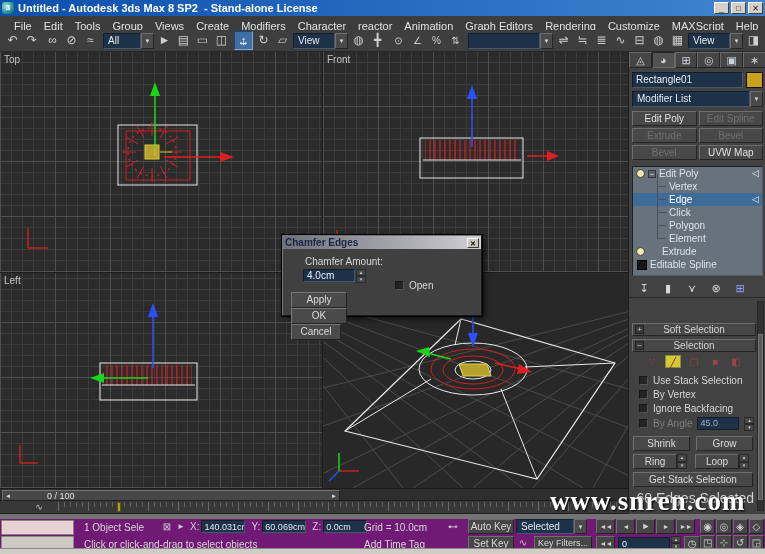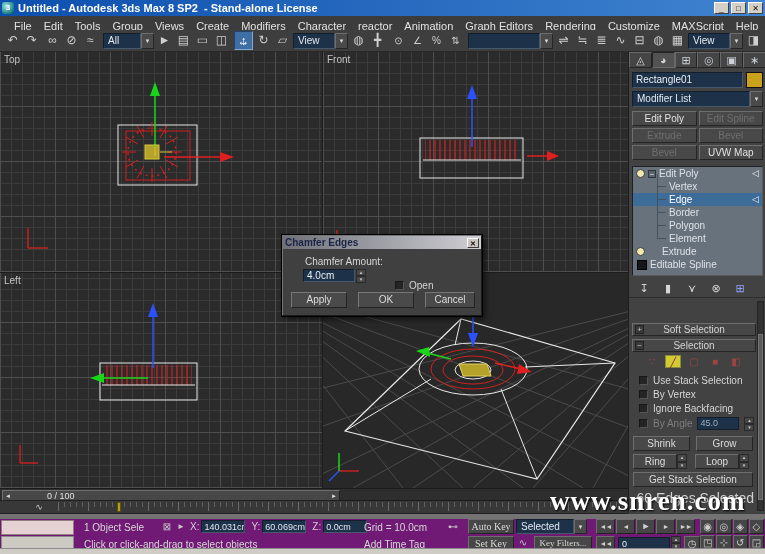--- a/index.html
+++ b/index.html
@@ -111,21 +111,21 @@
           padding:0 2px;color:#1a2444;font-weight:bold;font-size:10px;}
   .dtitle .dlabel{flex:1;}
   .dclose{width:12px;height:10px;background:#cac6bf;border:1px solid;border-color:#fff #3c3c3c #3c3c3c #fff;
           color:#111;font-size:7px;line-height:9px;text-align:center;box-sizing:border-box;}
   .damount{position:absolute;left:22px;top:20px;color:#d6d6d6;}
   .dfield{position:absolute;left:20px;top:33px;width:52px;height:13px;background:#1d3148;border:1px solid;
           border-color:#121e2b #46586b #46586b #121e2b;color:#e9eef5;font-size:10px;line-height:12px;
           padding-left:3px;box-sizing:border-box;}
   .dspin{position:absolute;left:73px;top:33px;height:13px;}
   .dopen{position:absolute;left:112px;top:33px;display:flex;align-items:center;gap:5px;color:#d6d6d6;margin-top:11px;}
-  .dbtns{position:absolute;left:0;top:56px;width:200px;display:flex;justify-content:space-between;padding:0 8px;box-sizing:border-box;}
+  .dbtns{position:absolute;left:0;top:56px;width:200px;display:flex;justify-content:space-between;padding:0 8px;box-sizing:border-box;flex-direction:column;}
   .dbtn{width:56px;height:16px;background:#4a4a4a;border:1px solid;border-color:#777 #222 #222 #777;
         color:#dcdcdc;font-size:10px;line-height:14px;text-align:center;box-sizing:border-box;}
   .dbtn.cancel{width:50px;}
 
   
   .tslider{left:0;top:488px;width:628px;height:13px;background:#2e2e2e;border-top:1px solid #1b1b1b;
            border-bottom:1px solid #1b1b1b;box-sizing:border-box;}
   .tshandle{position:absolute;left:2px;top:1px;width:336px;height:9px;background:#474747;border:1px solid;
             border-color:#707070 #202020 #202020 #707070;display:flex;align-items:center;font-size:8px;color:#e0e0e0;}
   .tshandle .lab{margin-left:34px;font-size:9px;}
@@ -141,21 +141,21 @@
   .statusbar{left:0;top:514px;width:765px;height:34px;background:#701a75;border-top:5px solid #737373;box-sizing:border-box;}
   .listenerA{position:absolute;left:1px;top:1px;width:73px;height:15px;background:#e6d2d2;border:1px solid #8f7f7f;box-sizing:border-box;}
   .listenerB{position:absolute;left:1px;top:17px;width:73px;height:14px;background:#cdc9c3;border:1px solid #8a8a8a;box-sizing:border-box;}
   .stext{position:absolute;font-size:10px;color:#d6d6d6;white-space:nowrap;}
   .sicon{position:absolute;width:14px;height:14px;color:#c8c8c8;font-size:10px;text-align:center;line-height:14px;}
   .xyz{position:absolute;left:186px;top:1px;display:flex;align-items:center;gap:2px;}
   .xyz .axl{font-size:10px;color:#cfcfcf;margin-left:4px;}
   .xyz .fld{width:44px;height:13px;background:#1d3148;border:1px solid;border-color:#121e2b #46586b #46586b #121e2b;
             color:#dfe8f2;font-size:9px;line-height:12px;padding-left:2px;box-sizing:border-box;overflow:hidden;}
   .sbtn{position:absolute;height:15px;background:#464646;border:1px solid;border-color:#6e6e6e #242424 #242424 #6e6e6e;
-        color:#d8d8d8;font-size:10px;text-align:center;box-sizing:border-box;line-height:13px;font-family:Liberation Serif, serif;}
+        color:#d8d8d8;font-size:10px;text-align:center;box-sizing:border-box;line-height:13px;}
   .playrow{position:absolute;left:596px;top:0;display:flex;gap:1px;}
   .pybtn{width:19px;height:15px;background:#464646;border:1px solid;border-color:#6e6e6e #242424 #242424 #6e6e6e;
          color:#cfcfcf;font-size:7px;line-height:13px;text-align:center;box-sizing:border-box;letter-spacing:-1px;}
   .navgrid{position:absolute;left:700px;top:0;width:64px;display:grid;grid-template-columns:repeat(4,1fr);gap:1px;}
   .navbtn{height:15px;background:#464646;border:1px solid;border-color:#6e6e6e #242424 #242424 #6e6e6e;
           color:#cfcfcf;font-size:10px;line-height:13px;text-align:center;box-sizing:border-box;}
   .framefld{position:absolute;left:618px;top:18px;width:52px;height:13px;background:#1d3148;border:1px solid #121e2b;
             color:#e6edf5;font-size:9px;line-height:12px;padding-left:3px;box-sizing:border-box;}
   .bottomedge{left:0;top:548px;width:765px;height:6px;background:#cfccc6;border-top:1px solid #8a8a8a;box-sizing:border-box;}
   .watermark{left:550px;top:486px;font-family:"Liberation Serif",serif;font-weight:bold;font-size:27px;color:#fff;
@@ -406,21 +406,21 @@
         <span class="subarrow">◁</span>
       </div>
       <div class="srow sub">
         <span class="slabel">Vertex</span>
       </div>
       <div class="srow sub sel">
         <span class="slabel">Edge</span>
         <span class="subarrow">◁</span>
       </div>
       <div class="srow sub">
-        <span class="slabel">Border</span>
+        <span class="slabel">Click</span>
       </div>
       <div class="srow sub">
         <span class="slabel">Polygon</span>
       </div>
       <div class="srow sub last">
         <span class="slabel">Element</span>
       </div>
       <div class="srow">
         <span class="bulb"></span>
         <span class="slabel" style="padding-left:14px;">Extrude</span>

